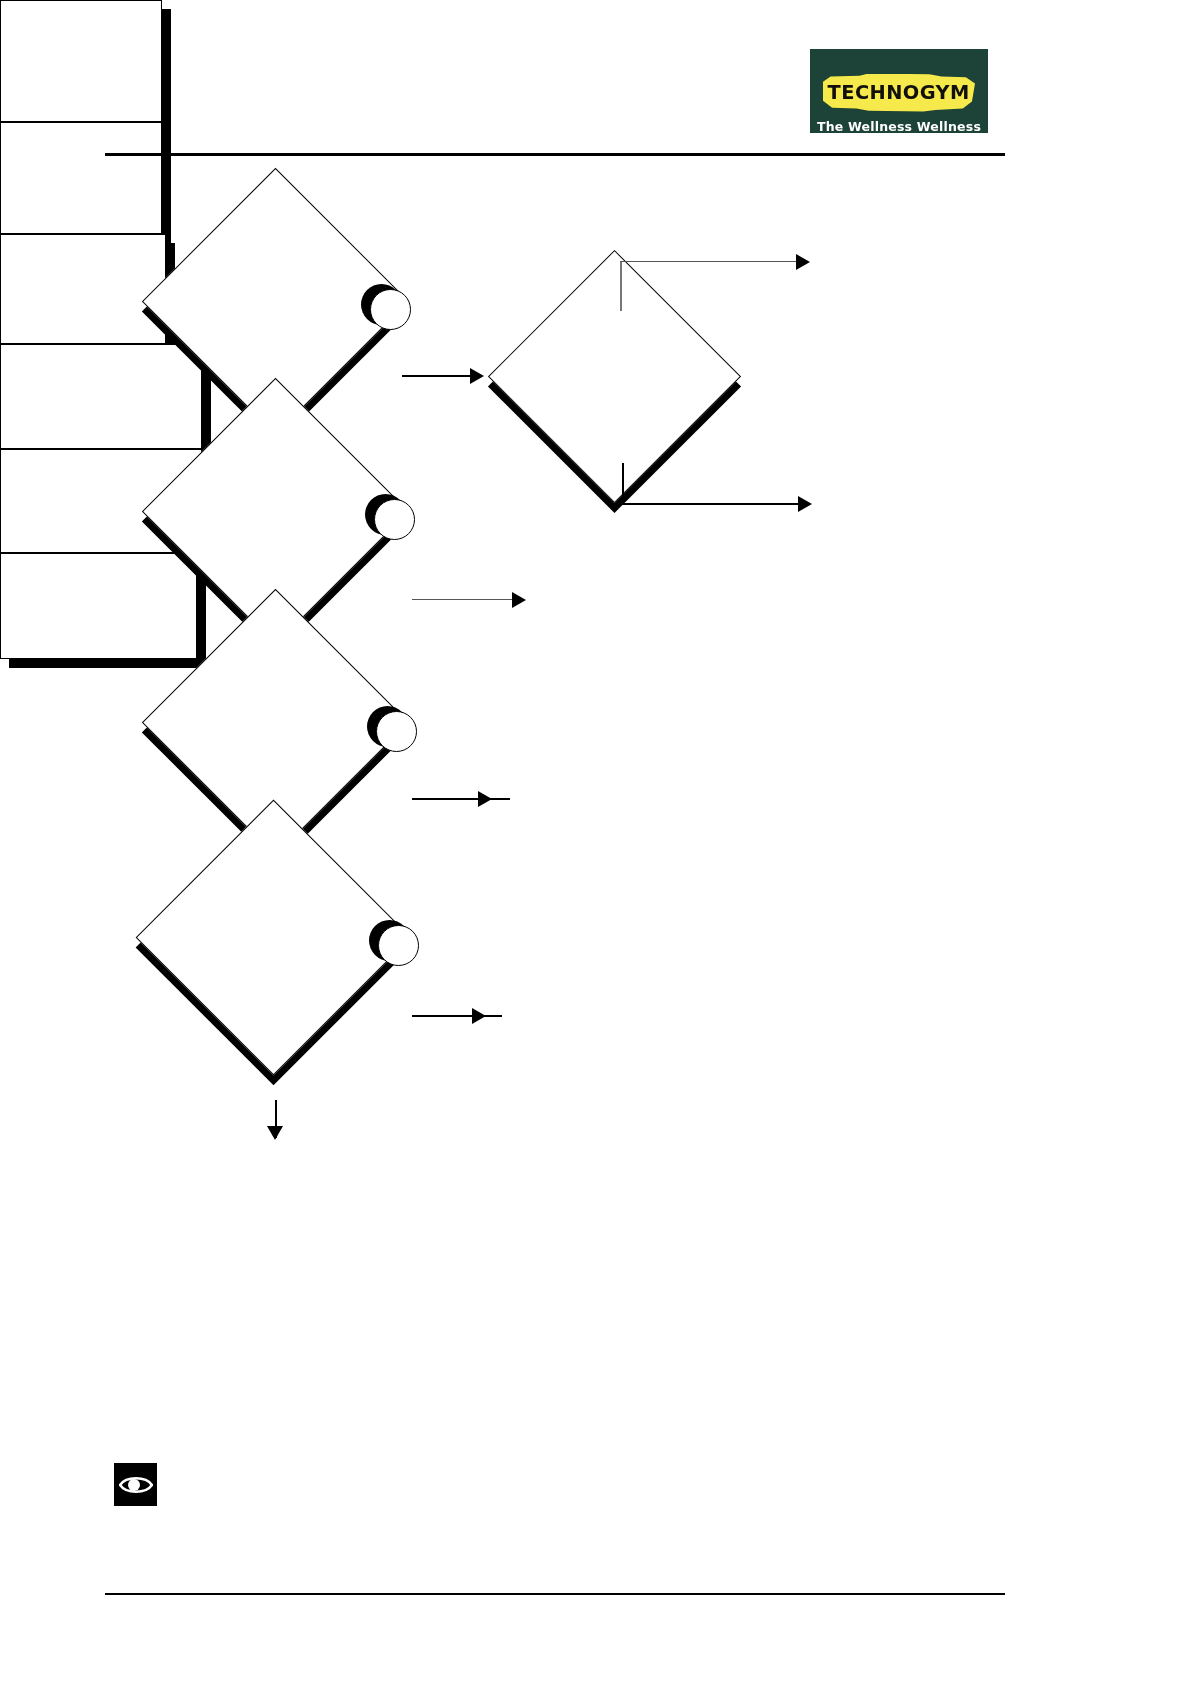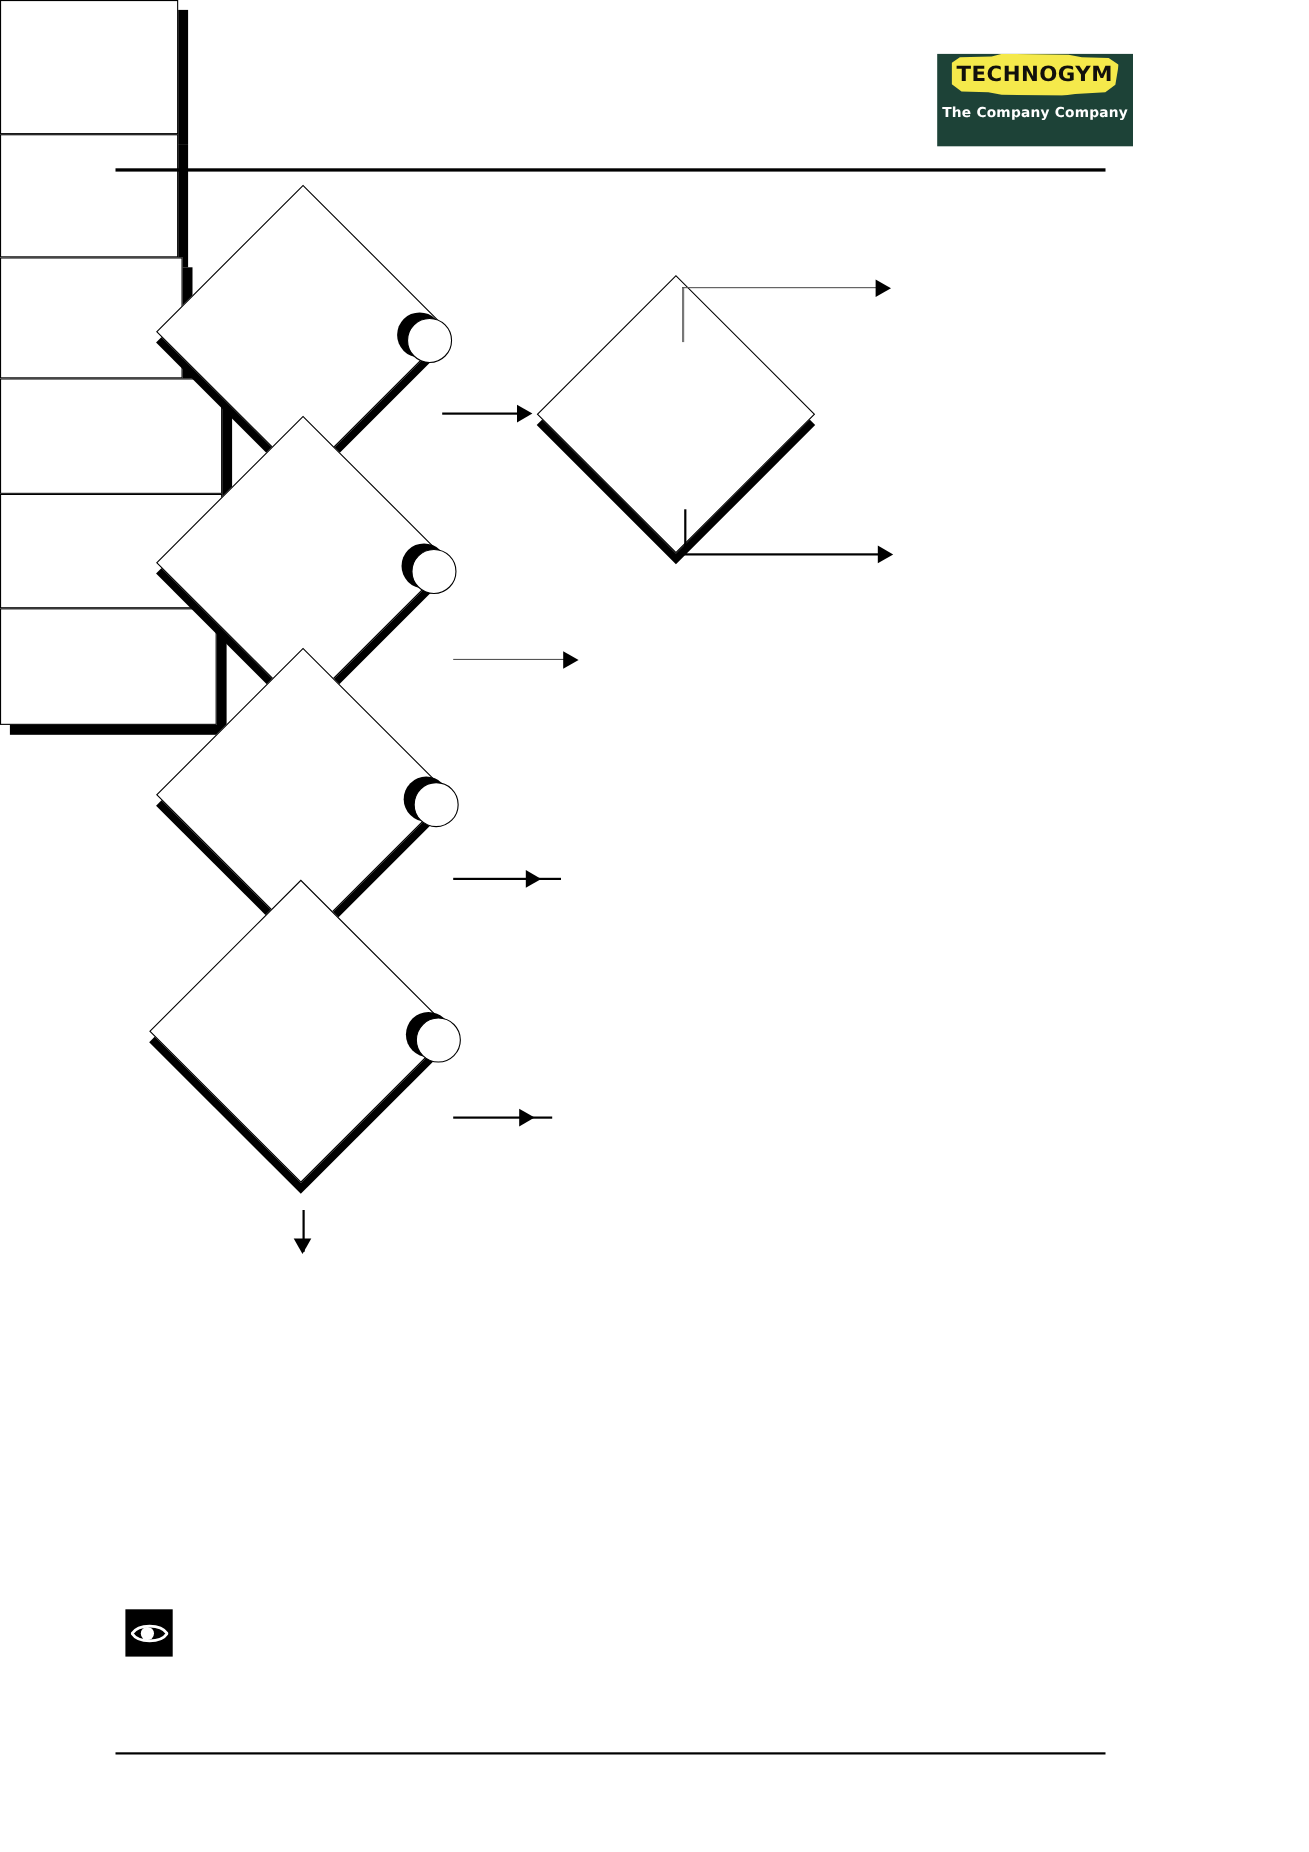--- a/index.html
+++ b/index.html
@@ -14,29 +14,29 @@
     position: relative;
     width: 1190px;
     height: 1684px;
     background: #ffffff;
     overflow: hidden;
   }
 
   
   #logo {
     position: absolute;
-    left: 852px;
+    left: 810px;
     top: 49px;
     width: 178px;
     height: 84px;
     background: #1d4237;
     display: flex;
     flex-direction: column;
     align-items: center;
-    justify-content: flex-start;
+    justify-content: flex-end;
   }
   #logo-wordmark {
     width: 152px;
     height: 38px;
     background: #f5e94b;
     display: flex;
     align-items: center;
     justify-content: center;
     position: relative;
     clip-path: polygon(0% 22%, 5% 8%, 24% 6%, 30% 0%, 70% 2%, 78% 8%, 94% 10%, 100% 26%, 98% 74%, 92% 92%, 74% 96%, 66% 100%, 30% 98%, 22% 92%, 6% 90%, 0% 72%);
@@ -167,21 +167,21 @@
 </style>
 </head>
 <body>
 
 <div id="page">
 
   <div id="logo">
     <div id="logo-wordmark">
       <span id="logo-wordmark-text">TECHNOGYM</span>
     </div>
-    <div id="logo-tagline">The Company Company</div>
+    <div id="logo-tagline">The Wellness Wellness</div>
   </div>
 
   <div id="header-rule"></div>
 
   <div class="conn-circle" style="left:255px; top:205px; width:41px; height:41px;">
     <span class="shape-label"></span>
   </div>
 
   <div class="ln-v" style="left:275px; top:246px; height:44px;"></div>
   <div class="arrow-down" style="left:267px; top:282px;"></div>

